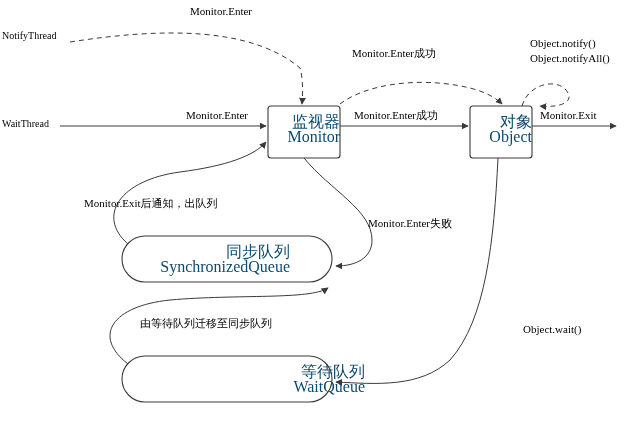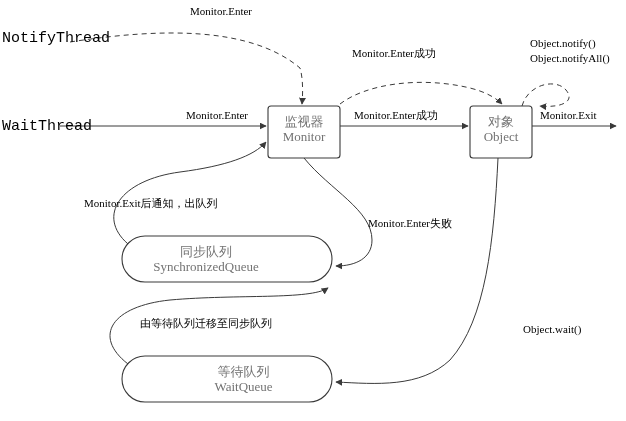--- a/index.html
+++ b/index.html
@@ -17,41 +17,41 @@
   }
   #diagram-svg {
     position: absolute;
     left: 0;
     top: 0;
     width: 626px;
     height: 421px;
   }
   .node-label {
     position: absolute;
-    text-align: center;
+    text-align: right;
     font-family: "Liberation Serif", serif;
-    font-size: 13px;
-    color: #737373;
+    font-size: 16px;
+    color: #0c4a6e;
     line-height: 15px;
     white-space: nowrap;
     pointer-events: none;
   }
   .edge-label {
     position: absolute;
     font-family: "Liberation Serif", serif;
     font-size: 11px;
     color: #000000;
     line-height: 14px;
     white-space: nowrap;
     pointer-events: none;
   }
   .thread-label {
     position: absolute;
-    font-family: Liberation Mono, monospace;
-    font-size: 15px;
+    font-family: Liberation Serif, serif;
+    font-size: 10px;
     color: #000000;
     white-space: nowrap;
   }
 </style>
 </head>
 <body>
 
 <div id="canvas">
 
   <svg id="diagram-svg" viewBox="0 0 626 421" xmlns="http://www.w3.org/2000/svg">

